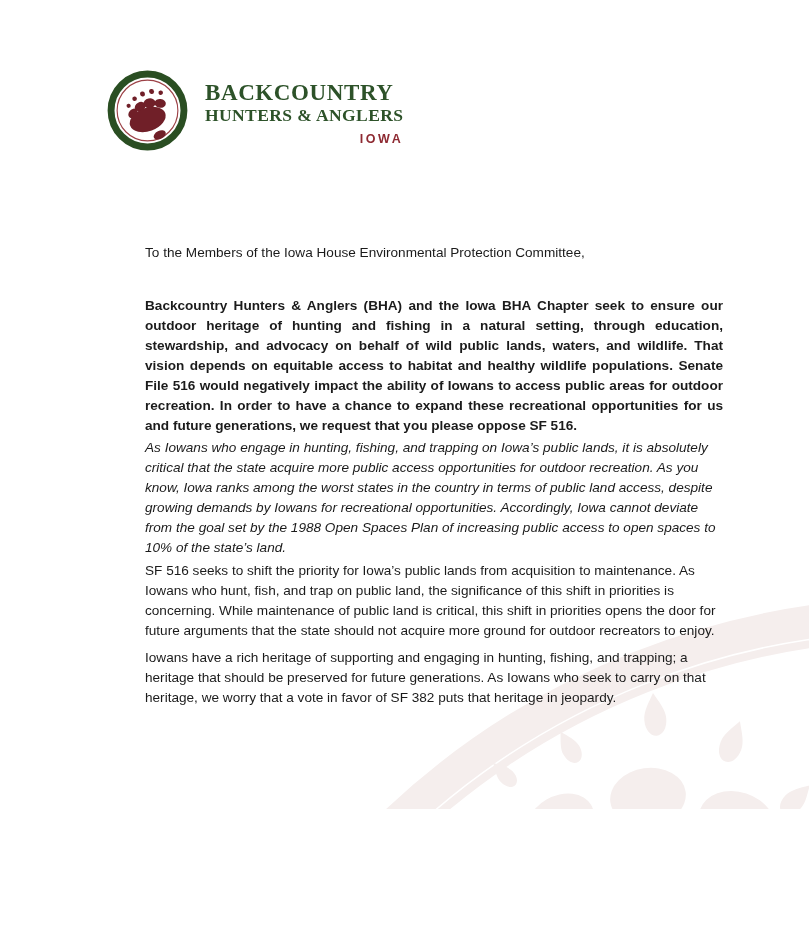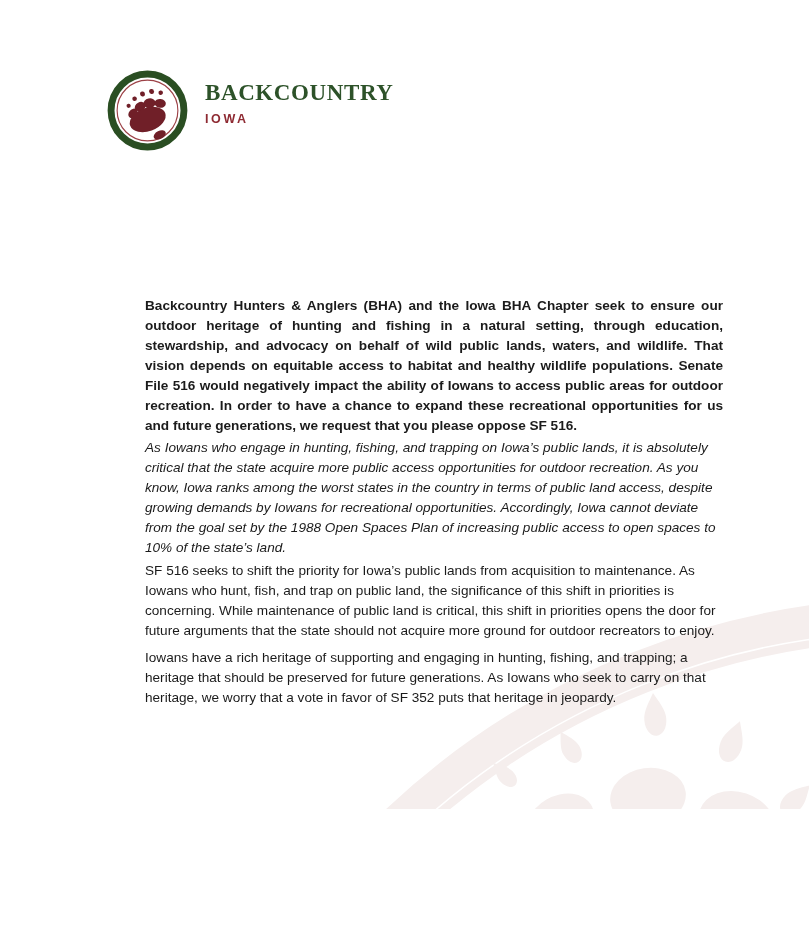--- a/index.html
+++ b/index.html
@@ -30,21 +30,21 @@
   }
   .logo-line2{
     font-family:"Liberation Serif", serif;
     font-weight:700;font-size:17.5px;line-height:20px;
     letter-spacing:.4px;color:#2d5229;white-space:nowrap;
   }
   .logo-chapter{
     margin-top:8px;
     font-family:"Liberation Sans", sans-serif;
     font-weight:700;font-size:12.5px;line-height:13px;
-    letter-spacing:2.6px;color:#8e2a32;white-space:nowrap;
+    letter-spacing:2.6px;color:#8e2a32;white-space:nowrap;text-align:right;
   }
   
   .para{
     position:absolute;left:145px;width:578px;margin:0;
     font-size:13.6px;line-height:20px;color:#1b1b1b;
     text-align:left;z-index:1;
   }
   .justified{text-align:justify;font-weight:bold;}
   #p-sal  {top:243px;}
   #p-1    {top:296px;}
@@ -108,24 +108,26 @@
         <ellipse cx="54" cy="41.5" rx="7.5" ry="6" transform="rotate(-5 54 41.5)"></ellipse>
         <ellipse cx="67" cy="43.5" rx="7" ry="5.5" transform="rotate(15 67 43.5)"></ellipse>
 
         <ellipse cx="49" cy="61" rx="23" ry="14.5" transform="rotate(-12 49 61)"></ellipse>
 
         <ellipse cx="61" cy="82" rx="8" ry="5" transform="rotate(-18 61 82)"></ellipse>
       </g>
     </svg>
     <div class="logo-text">
       <div class="logo-line1">BACKCOUNTRY</div>
+      <div class="logo-line2">HUNTERS &amp; ANGLERS</div>
       <div class="logo-chapter">IOWA</div>
     </div>
   </div>
 
+  <p id="p-sal" class="para">To the Members of the Iowa House Environmental Protection Committee,</p>
   <p id="p-1" class="para justified">Backcountry Hunters &amp; Anglers (BHA) and the Iowa BHA Chapter seek to ensure our outdoor heritage of hunting and fishing in a natural setting, through education, stewardship, and advocacy on behalf of wild public lands, waters, and wildlife. That vision depends on equitable access to habitat and healthy wildlife populations. Senate File 516 would negatively impact the ability of Iowans to access public areas for outdoor recreation. In order to have a chance to expand these recreational opportunities for us and future generations, we request that you please oppose SF 516.</p>
   <p id="p-2" class="para">As Iowans who engage in hunting, fishing, and trapping on Iowa’s public lands, it is absolutely critical that the state acquire more public access opportunities for outdoor recreation. As you know, Iowa ranks among the worst states in the country in terms of public land access, despite growing demands by Iowans for recreational opportunities. Accordingly, Iowa cannot deviate from the goal set by the 1988 Open Spaces Plan of increasing public access to open spaces to 10% of the state’s land.</p>
   <p id="p-3" class="para">SF 516 seeks to shift the priority for Iowa’s public lands from acquisition to maintenance. As Iowans who hunt, fish, and trap on public land, the significance of this shift in priorities is concerning. While maintenance of public land is critical, this shift in priorities opens the door for future arguments that the state should not acquire more ground for outdoor recreators to enjoy.</p>
-  <p id="p-4" class="para">Iowans have a rich heritage of supporting and engaging in hunting, fishing, and trapping; a heritage that should be preserved for future generations. As Iowans who seek to carry on that heritage, we worry that a vote in favor of SF 352 puts that heritage in jeopardy.</p>
+  <p id="p-4" class="para">Iowans have a rich heritage of supporting and engaging in hunting, fishing, and trapping; a heritage that should be preserved for future generations. As Iowans who seek to carry on that heritage, we worry that a vote in favor of SF 382 puts that heritage in jeopardy.</p>
 
   <div id="footer-line"></div>
 
 </div>
 
 </body></html>

